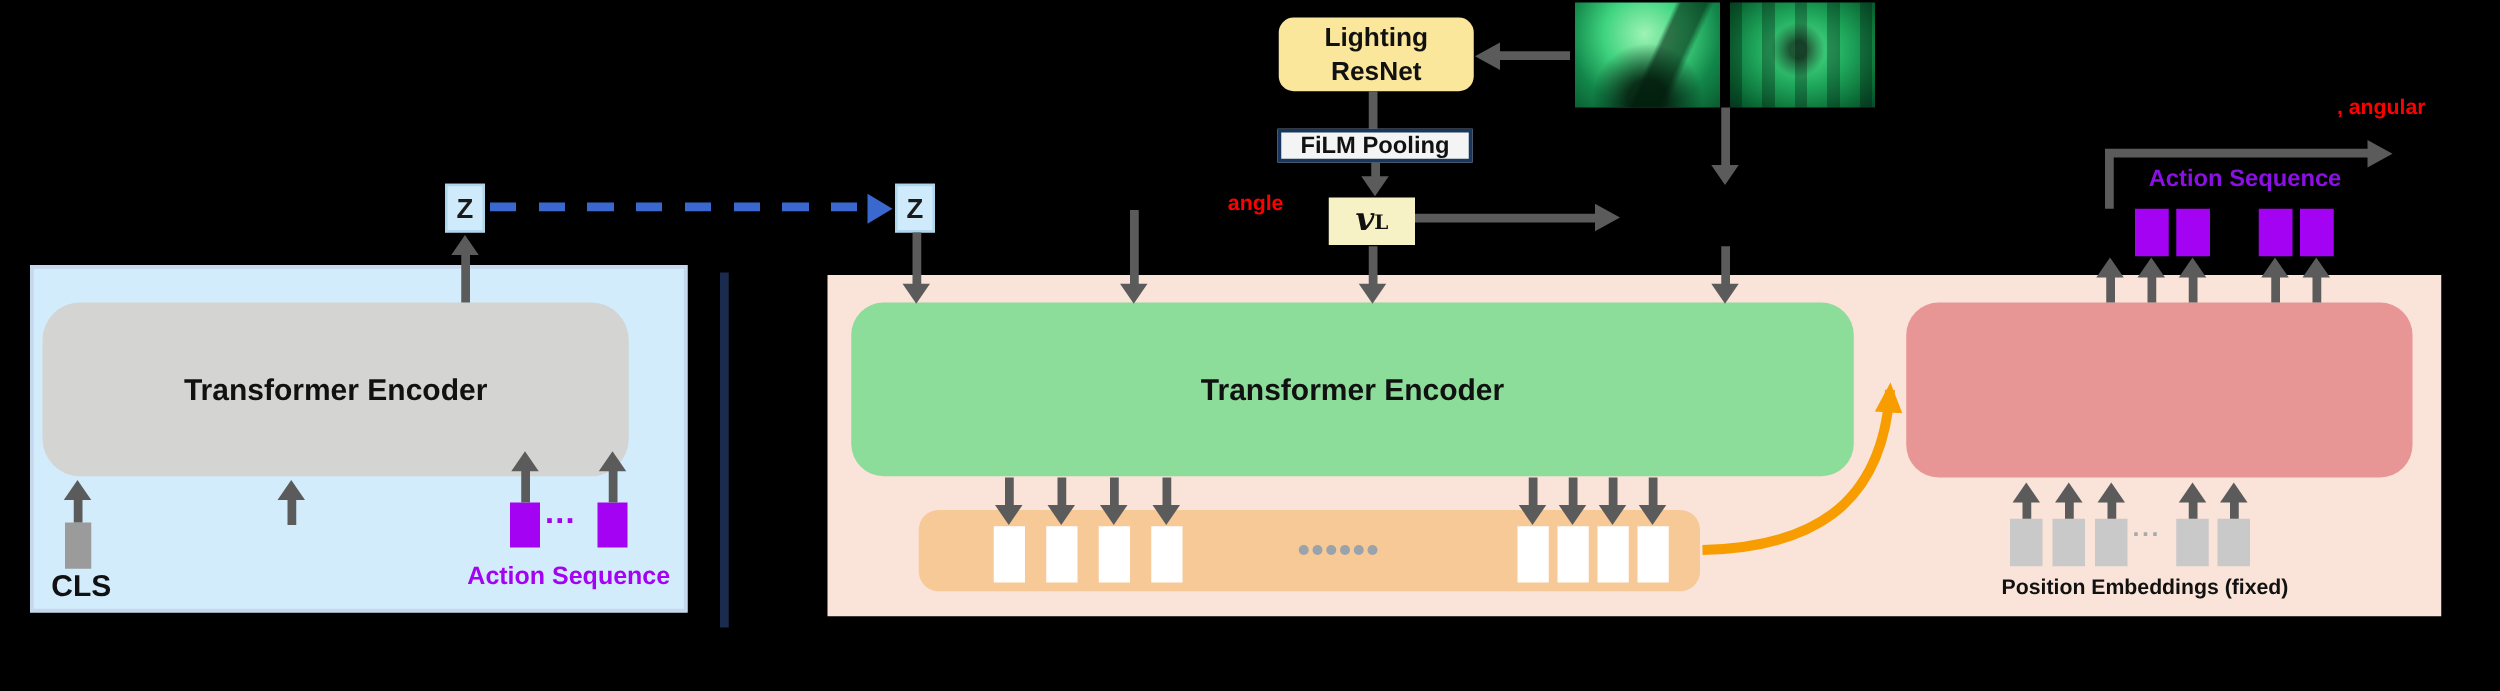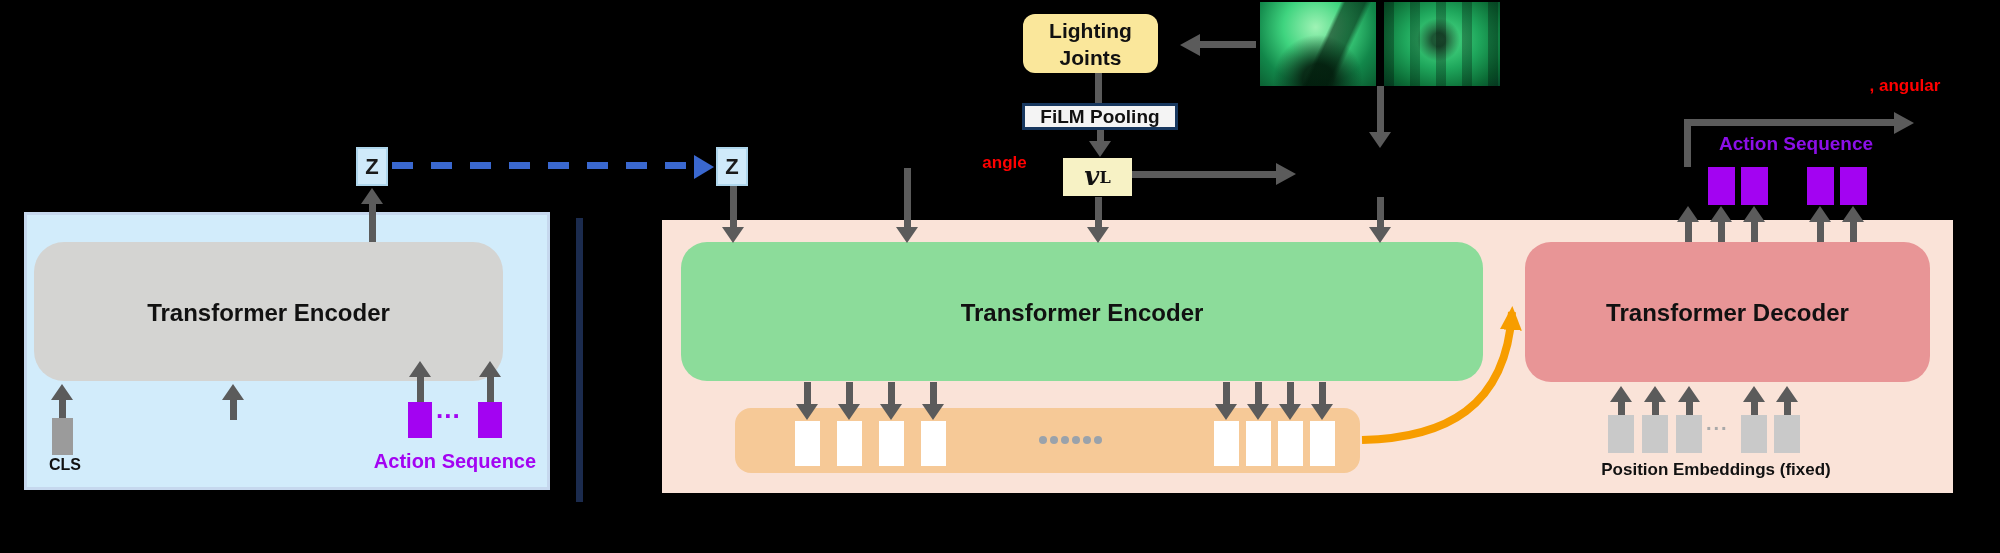--- a/index.html
+++ b/index.html
@@ -18,21 +18,21 @@
   #token-row{left:735px;top:408px;width:625px;height:65px;background:var(--token-row);border-radius:16px;}
   .token{position:absolute;top:421px;width:25px;height:45px;background:#fff;}
   .posblk{position:absolute;top:415px;width:26px;height:38px;background:var(--pos-gray);}
   .pblk-l{position:absolute;top:402px;width:24px;height:36px;background:var(--purple);}
   .pblk-r{position:absolute;top:167px;width:27px;height:38px;background:var(--purple);}
   .zbox{position:absolute;top:147px;width:32px;height:39px;background:var(--z-fill);border:2px solid var(--z-border);
         box-sizing:border-box;display:flex;align-items:center;justify-content:center;
         font-weight:bold;font-size:22px;color:#1a1a1a;}
   #cls-block{left:52px;top:418px;width:21px;height:37px;background:var(--cls-gray);}
   #divider{left:576px;top:218px;width:7px;height:284px;background:var(--divider);}
-  #lighting-box{left:1023px;top:14px;width:135px;height:59px;background:var(--lighting-yellow);border-radius:12px;
+  #lighting-box{left:1023px;top:14px;width:156px;height:59px;background:var(--lighting-yellow);border-radius:12px;
                 display:flex;flex-direction:column;align-items:center;justify-content:center;
                 font-weight:bold;font-size:21px;line-height:27px;color:#111;}
   #meanpool-box{left:1022px;top:103px;width:156px;height:27px;background:var(--mp-fill);
                 border:3px solid var(--mp-border);box-sizing:border-box;display:flex;align-items:center;
                 justify-content:center;font-weight:bold;font-size:19px;color:#111;}
   #vl-box{left:1063px;top:158px;width:69px;height:38px;background:var(--vl-yellow);
           display:flex;align-items:flex-start;justify-content:center;color:#111;}
   #film-box{left:1285px;top:150px;width:195px;height:47px;background:var(--film-blue);
             clip-path:polygon(0 0,100% 0,90% 100%,10% 100%);
             display:flex;align-items:center;justify-content:center;
@@ -68,21 +68,21 @@
 
 <div id="canvas">
 
   <div class="abs" id="student-panel"></div>
   <div class="abs" id="student-encoder-box"></div>
   <div class="txt ctr" style="left:34px;top:299px;width:469px;font-size:24px;">Transformer Encoder</div>
 
   <div class="abs" id="cls-block"></div>
   <div class="head-up" style="left:51px;top:384px;"></div>
   <div class="vshaft" style="left:59px;top:398px;height:20px;"></div>
-  <div class="txt ctr" style="left:40px;top:456px;width:50px;font-size:16px;">CLS</div>
+  <div class="txt ctr" style="left:40px;top:456px;width:50px;font-size:24px;">CLS</div>
 
   <div class="head-up" style="left:222px;top:384px;"></div>
   <div class="vshaft" style="left:230px;top:398px;height:22px;"></div>
 
   <div class="pblk-l" style="left:408px;"></div>
   <div class="pblk-l" style="left:478px;"></div>
   <div class="txt" style="left:436px;top:394px;font-size:26px;color:var(--purple);letter-spacing:1px;">...</div>
   <div class="head-up" style="left:409px;top:361px;"></div>
   <div class="vshaft" style="left:417px;top:375px;height:27px;"></div>
   <div class="head-up" style="left:479px;top:361px;"></div>
@@ -104,21 +104,21 @@
   <div class="abs" id="teacher-encoder-box"></div>
   <div class="txt ctr" style="left:681px;top:299px;width:802px;font-size:24px;">Transformer Encoder</div>
 
   <div class="vshaft" style="left:730px;top:186px;height:43px;"></div>
   <div class="head-down" style="left:722px;top:227px;"></div>
   <div class="vshaft" style="left:904px;top:168px;height:61px;"></div>
   <div class="head-down" style="left:896px;top:227px;"></div>
 
   <div class="abs" id="lighting-box">
     <span>Lighting</span>
-    <span>Joints</span>
+    <span>ResNet</span>
   </div>
   <div class="vshaft" style="left:1095px;top:73px;height:30px;"></div>
   <div class="abs" id="meanpool-box">FiLM Pooling</div>
   <div class="vshaft" style="left:1097px;top:130px;height:13px;"></div>
   <div class="head-down" style="left:1089px;top:141px;"></div>
 
   <div class="txt ctr" style="left:952px;top:153px;width:105px;font-size:17px;color:var(--red);">angle</div>
 
   <div class="abs" id="vl-box">
     <span style="font-family:'DejaVu Serif',serif;font-style:italic;font-weight:bold;font-size:26px;line-height:36px;">v</span>
@@ -176,21 +176,20 @@
   <svg class="abs" style="left:1340px;top:280px;" width="210" height="180" viewBox="0 0 210 180">
     <defs>
       <marker id="oh" markerUnits="userSpaceOnUse" markerWidth="26" markerHeight="26" refX="18" refY="13" orient="auto">
         <path d="M0,2 L24,13 L0,24 z" style="fill:var(--orange-arrow);"></path>
       </marker>
     </defs>
     <path d="M 22 160 C 105 158, 166 128, 172 32" fill="none" style="stroke:var(--orange-arrow);" stroke-width="8" marker-end="url(#oh)"></path>
   </svg>
 
   <div class="abs" id="decoder-box"></div>
-  <div class="txt ctr" style="left:1525px;top:299px;width:405px;font-size:24px;">Transformer Decoder</div>
 
   <div class="posblk" style="left:1608px;"></div>
   <div class="posblk" style="left:1642px;"></div>
   <div class="posblk" style="left:1676px;"></div>
   <div class="txt" style="left:1706px;top:412px;font-size:20px;color:var(--pos-dots);letter-spacing:2px;">...</div>
   <div class="posblk" style="left:1741px;"></div>
   <div class="posblk" style="left:1774px;"></div>
 
   <div class="head-up" style="left:1610px;top:386px;"></div>
   <div class="vshaft" style="left:1618px;top:400px;height:15px;"></div>

